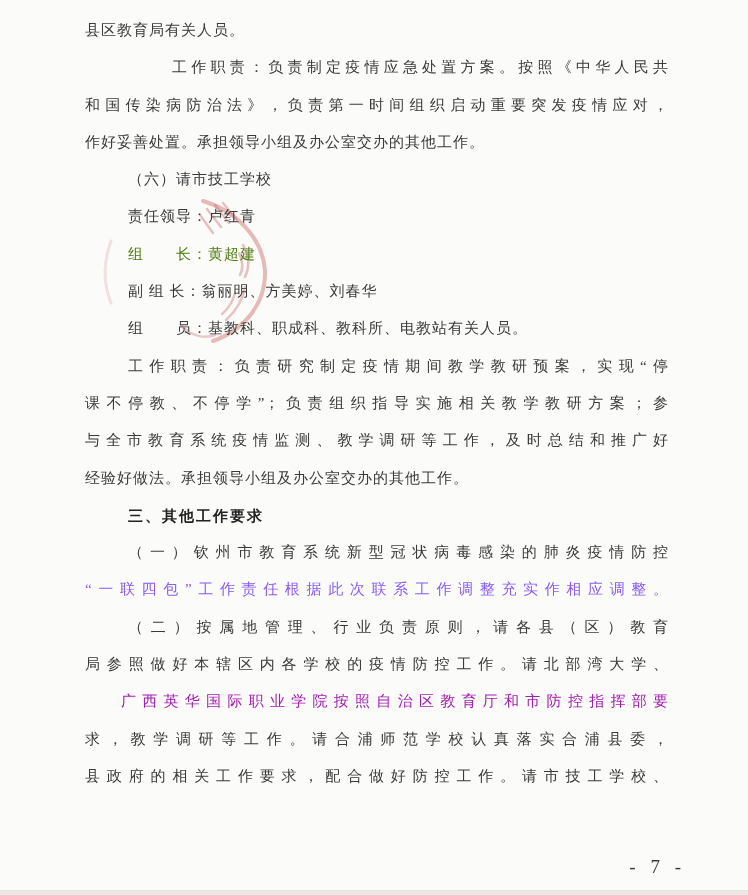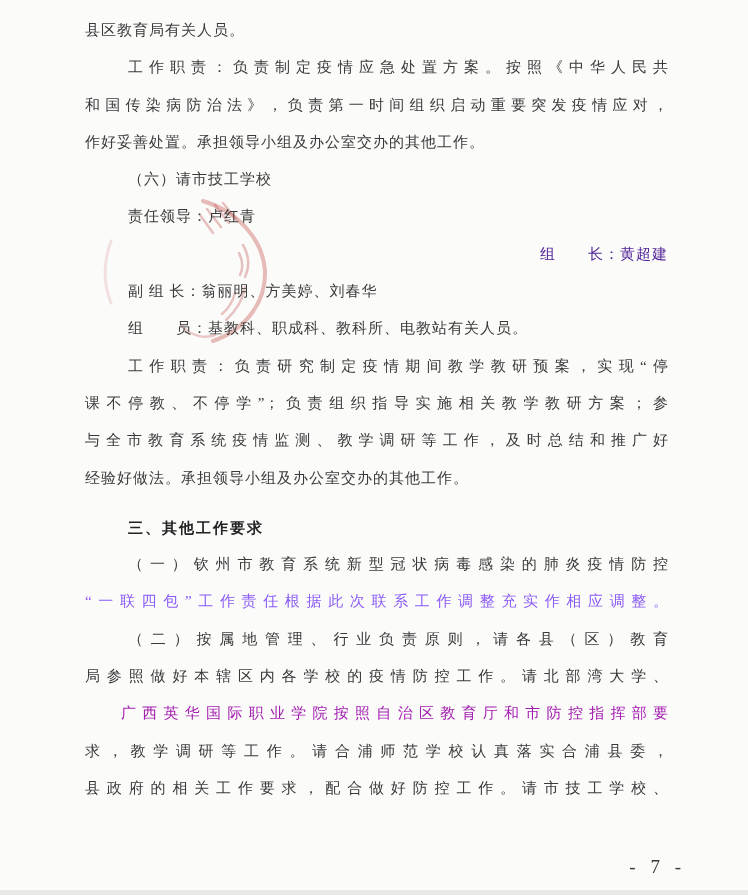--- a/index.html
+++ b/index.html
@@ -39,21 +39,20 @@
     text-justify: inter-character;
   }
   .line.indent {
     text-indent: 43px;
   }
   .line.bold {
     font-weight: bold;
     color: #222;
     font-family: "Liberation Sans", "DejaVu Sans", sans-serif;
     letter-spacing: 2px;
-    margin-top: 12px;
   }
   .seal {
     position: absolute;
     left: 95px;
     top: 183px;
     width: 185px;
     height: 170px;
     color: #c96a66;
     pointer-events: none;
   }
@@ -89,26 +88,26 @@
     <path d="M 112 26 L 126 44 M 120 22 L 134 40 M 128 20 L 141 36 M 105 32 L 118 50" fill="none" stroke="currentColor" stroke-width="2.5" opacity="0.4" stroke-linecap="round"></path>
 
     <path d="M 148 62 C 154 72, 155 84, 150 94 M 144 70 C 148 78, 148 86, 145 92" fill="none" stroke="currentColor" stroke-width="2.5" opacity="0.4" stroke-linecap="round"></path>
     <path d="M 150 104 C 148 116, 141 128, 131 137 M 140 110 C 138 118, 133 126, 127 131" fill="none" stroke="currentColor" stroke-width="2.5" opacity="0.38" stroke-linecap="round"></path>
 
     <path d="M 96 150 C 104 154, 112 155, 120 152 M 86 143 L 94 149" fill="none" stroke="currentColor" stroke-width="2.5" opacity="0.35" stroke-linecap="round"></path>
   </svg>
 
   <div class="text-block">
       <div class="line" style="color: rgb(58, 58, 58);">县区教育局有关人员。</div>
-      <div class="line justify indent" style="color: rgb(58, 58, 58);">工作职责：负责制定疫情应急处置方案。按照《中华人民共</div>
+      <div class="line justify indent" style="color: rgb(58, 58, 58); margin-left: 44px;">工作职责：负责制定疫情应急处置方案。按照《中华人民共</div>
       <div class="line justify" style="color: rgb(58, 58, 58);">和国传染病防治法》，负责第一时间组织启动重要突发疫情应对，</div>
       <div class="line" style="color: rgb(58, 58, 58);">作好妥善处置。承担领导小组及办公室交办的其他工作。</div>
       <div class="line indent" style="color: rgb(58, 58, 58);">（六）请市技工学校</div>
       <div class="line indent" style="color: rgb(58, 58, 58);">责任领导：卢红青</div>
-      <div class="line indent" style="color: #4c1d95; text-align: right;">组　　长：黄超建</div>
+      <div class="line indent" style="color: #4d7c0f;">组　　长：黄超建</div>
       <div class="line indent" style="color: rgb(58, 58, 58);">副 组 长：翁丽明、方美婷、刘春华</div>
       <div class="line indent" style="color: rgb(58, 58, 58);">组　　员：基教科、职成科、教科所、电教站有关人员。</div>
       <div class="line justify indent" style="color: rgb(58, 58, 58);">工作职责：负责研究制定疫情期间教学教研预案，实现“停</div>
       <div class="line justify" style="color: rgb(58, 58, 58);">课不停教、不停学”；负责组织指导实施相关教学教研方案；参</div>
       <div class="line justify" style="color: rgb(58, 58, 58);">与全市教育系统疫情监测、教学调研等工作，及时总结和推广好</div>
       <div class="line" style="color: rgb(58, 58, 58);">经验好做法。承担领导小组及办公室交办的其他工作。</div>
       <div class="line indent bold">三、其他工作要求</div>
       <div class="line justify indent" style="color: rgb(58, 58, 58);">（一）钦州市教育系统新型冠状病毒感染的肺炎疫情防控</div>
       <div class="line justify" style="color: #8b5cf6;">“一联四包”工作责任根据此次联系工作调整充实作相应调整。</div>
       <div class="line justify indent" style="color: rgb(58, 58, 58);">（二）按属地管理、行业负责原则，请各县（区）教育</div>

